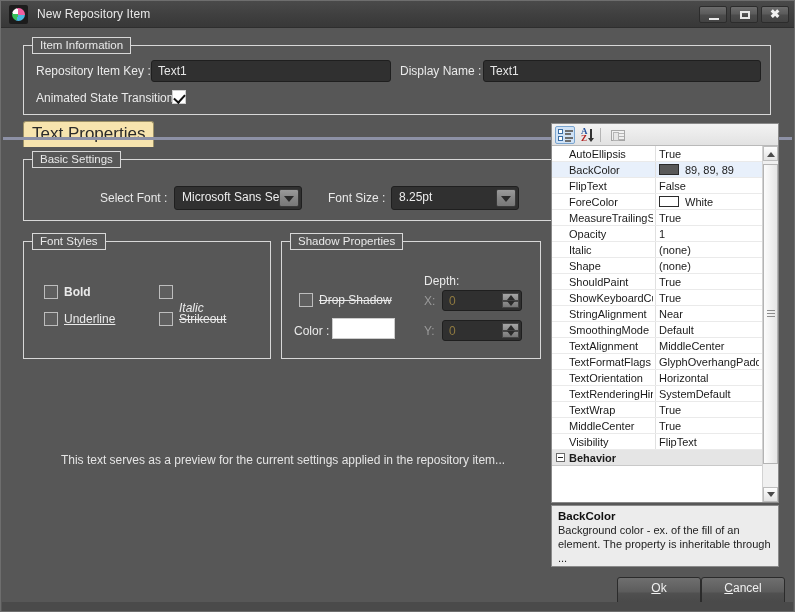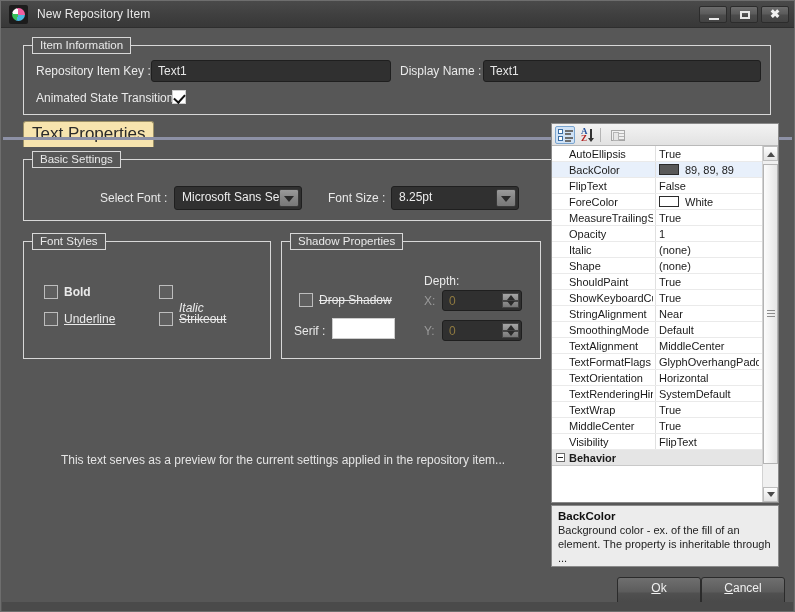--- a/index.html
+++ b/index.html
@@ -425,21 +425,21 @@
   </div>
 
   <div class="group" id="grp-shadow" style="left:280px; top:240px; width:260px; height:118px;">
     <div class="gtitle">Shadow Properties</div>
 
     <div class="lbl" style="left:142px; top:32px;">Depth:</div>
 
     <div class="cbox flat" style="left:17px; top:51px;"></div>
     <div class="lbl" style="left:37px; top:51px; text-decoration:line-through;">Drop Shadow</div>
 
-    <div class="lbl" style="left:12px; top:82px;">Serif :</div>
+    <div class="lbl" style="left:12px; top:82px;">Color :</div>
     <div style="position:absolute; left:50px; top:76px; width:63px; height:21px; background:#ffffff; border:1px solid #cccccc;"></div>
 
     <div class="lbl dim" style="left:142px; top:52px;">X:</div>
     <div class="spin" style="left:160px; top:48px; width:80px; height:21px;">
       <div class="val">0</div>
       <div class="upd"></div>
       <div class="dnd"></div>
     </div>
 
     <div class="lbl dim" style="left:142px; top:82px;">Y:</div>

